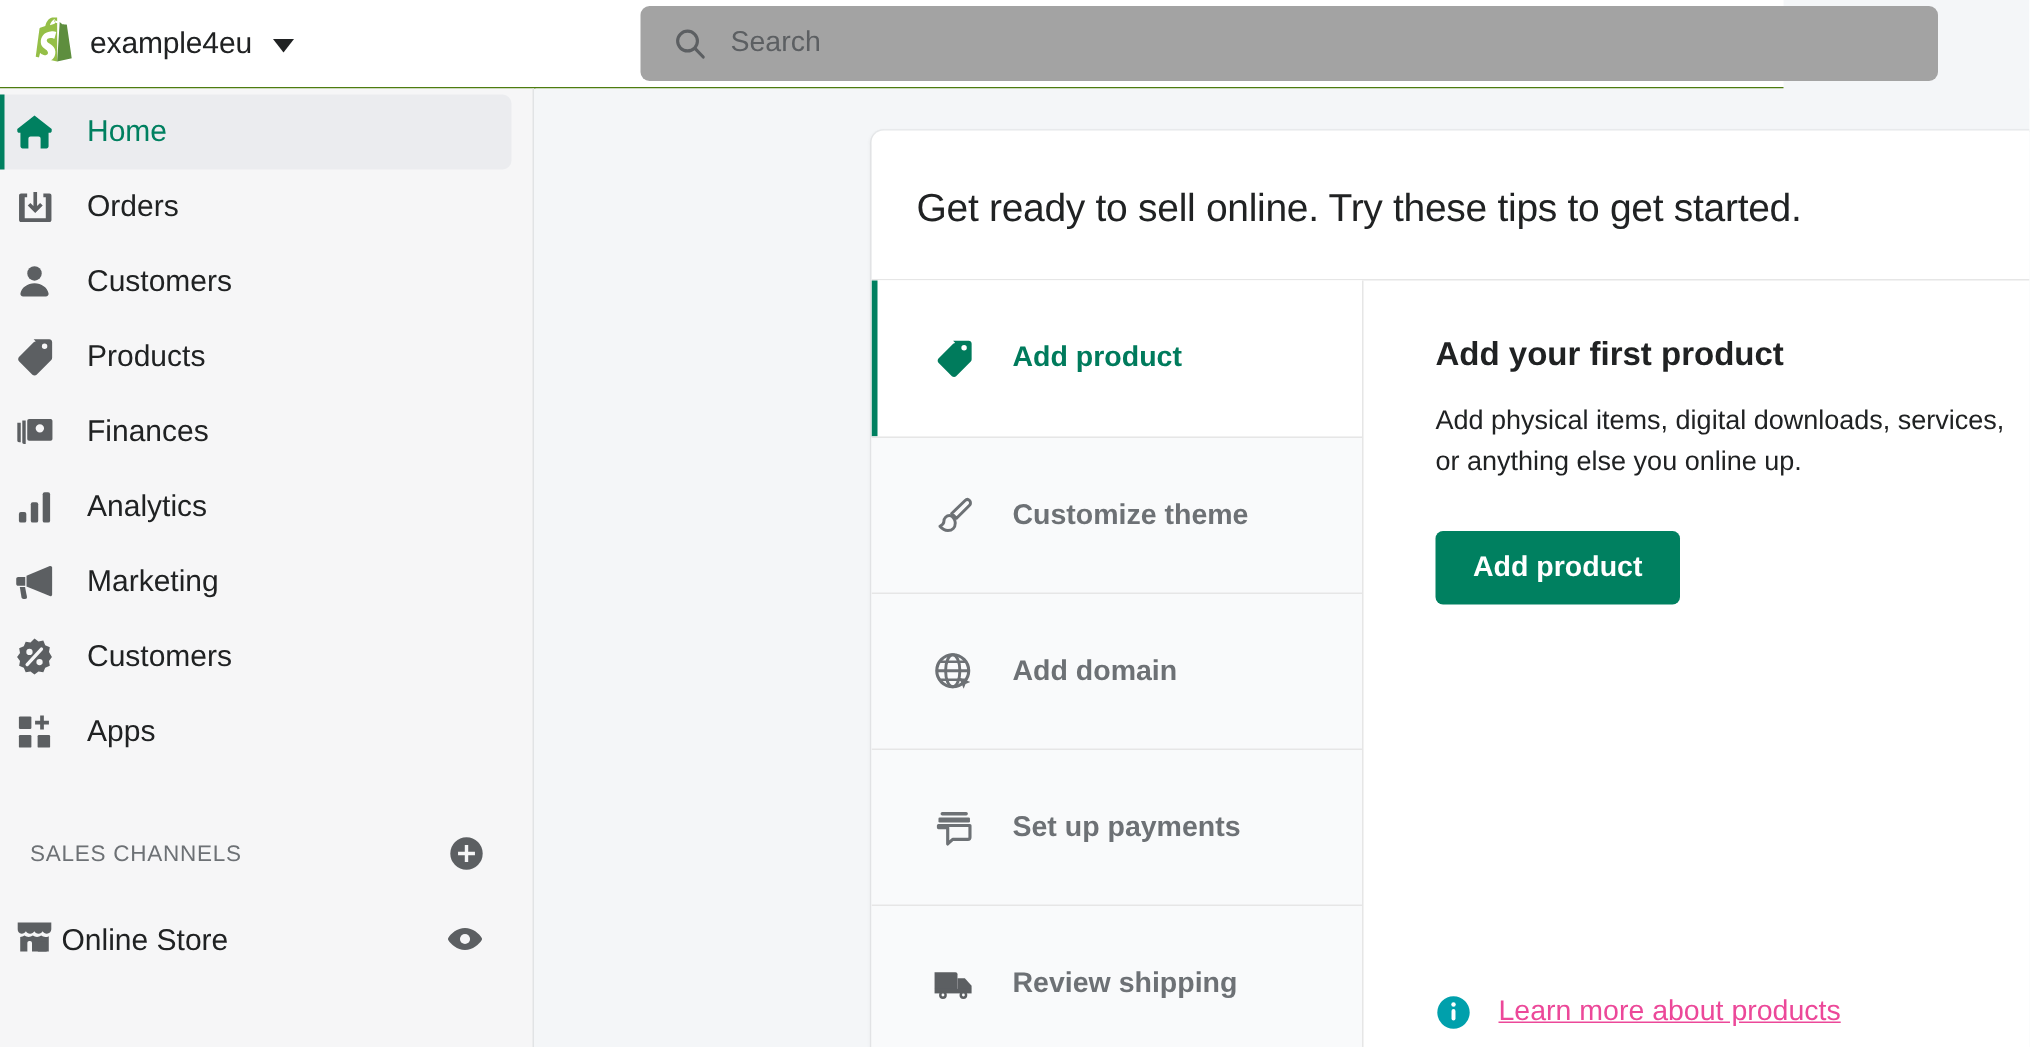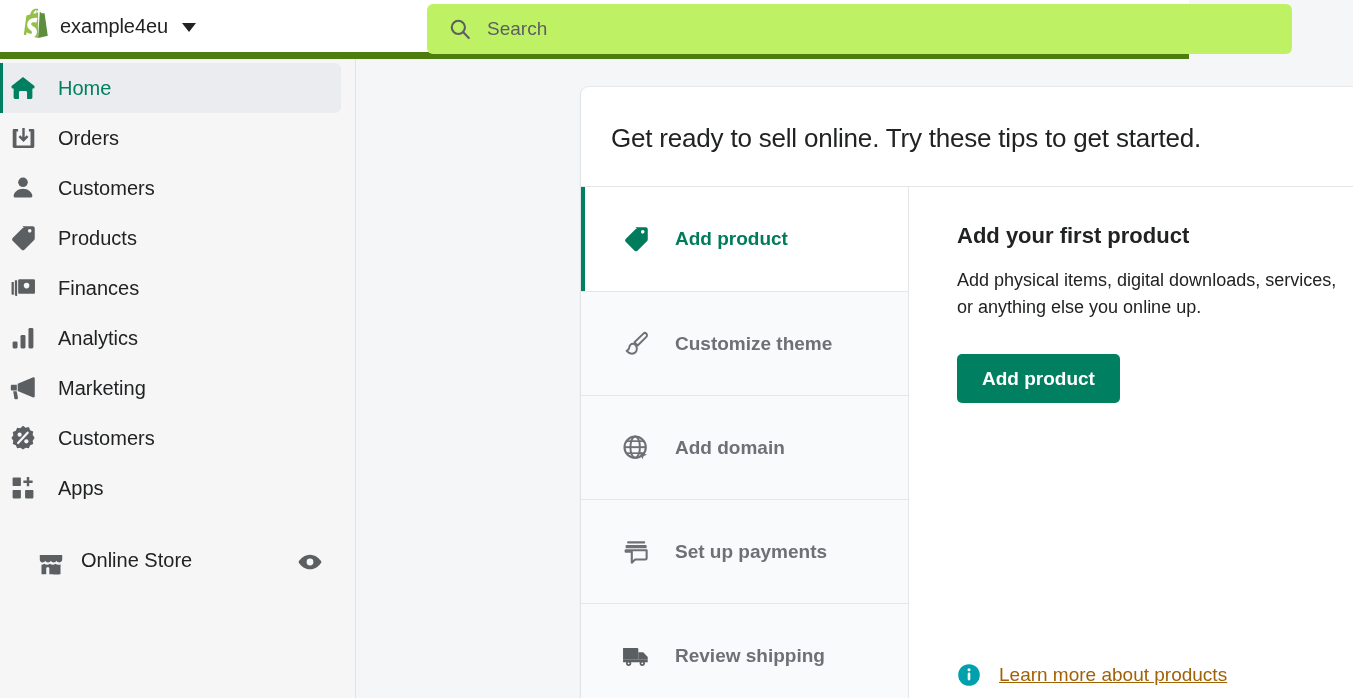--- a/index.html
+++ b/index.html
@@ -20,21 +20,21 @@
     background: #f4f6f8;
   }
 
   
   .topbar {
     position: absolute;
     top: 0; left: 0;
     width: 1189px;
     height: 59px;
     background: #ffffff;
-    border-bottom: 7px solid #4d7c0f;
+    border-bottom: 1px solid #4d7c0f;
     display: flex;
     align-items: center;
   }
 
   .brand {
     display: flex;
     align-items: center;
     gap: 12px;
     padding-left: 16px;
     width: 356px;
@@ -60,21 +60,21 @@
     margin-top: 3px;
     flex: 0 0 auto;
   }
 
   .search-wrap {
     position: absolute;
     left: 427px;
     top: 4px;
     width: 865px;
     height: 50px;
-    background: #bef264;
+    background: #a3a3a3;
     border-radius: 6px;
     display: flex;
     align-items: center;
     padding-left: 22px;
     gap: 16px;
     cursor: text;
   }
 
   .search-icon { width: 22px; height: 22px; flex: 0 0 auto; display: block; }
 
@@ -156,23 +156,23 @@
     color: #6d7175;
     text-transform: uppercase;
     white-space: nowrap;
   }
 
   .round-btn { width: 24px; height: 24px; cursor: pointer; display:block; }
 
   .channel-item {
     height: 50px;
     display: flex;
-    align-items: flex-start;
-    gap: 15px;
-    padding-left: 36px;
+    align-items: flex-end;
+    gap: 3px;
+    padding-left: 8px;
     padding-right: 32px;
     cursor: pointer;
   }
   .channel-item .nav-label { flex: 1; }
   .eye-btn { width: 26px; height: 26px; cursor: pointer; display:block; flex:0 0 auto; }
 
   
   .main {
     position: absolute;
     top: 59px; left: 357px;
@@ -293,21 +293,21 @@
     bottom: 20px;
     display: flex;
     align-items: center;
     gap: 18px;
   }
 
   .info-ico { width: 24px; height: 24px; flex: 0 0 auto; display:block; }
 
   .learn-link {
     font-size: 19px;
-    color: #a16207;
+    color: #ec4899;
     text-decoration: underline;
     cursor: pointer;
     white-space: nowrap;
   }
 </style>
 </head>
 <body>
 
 <div id="app">
 
@@ -424,20 +424,27 @@
           <rect x="2" y="11.6" width="6.4" height="6.4" rx="0.6" fill="#5c5f62"></rect>
           <rect x="11.6" y="11.6" width="6.4" height="6.4" rx="0.6" fill="#5c5f62"></rect>
           <path d="M14.8 1.6v2.6h2.6v1.9h-2.6v2.6h-1.9V6.1h-2.6V4.2h2.6V1.6h1.9z" fill="#5c5f62"></path>
         </svg>
       </span>
       <span class="nav-label">Apps</span>
     </div>
 
     <div class="nav-spacer"></div>
 
+    <div class="section-head">
+      <span class="section-title">SALES CHANNELS</span>
+      <svg class="round-btn" viewBox="0 0 20 20">
+        <circle cx="10" cy="10" r="9" fill="#5c5f62"></circle>
+        <path d="M10.95 5.3v3.75h3.75v1.9h-3.75v3.75h-1.9v-3.75H5.3v-1.9h3.75V5.3h1.9z" fill="#f6f6f7"></path>
+      </svg>
+    </div>
 
     <div class="channel-item">
       <span class="nav-ico">
         <svg width="28" height="28" viewBox="0 0 20 20">
           <path d="M2 3.6h16v3.2c0 1.2-1 2.1-2.1 2.1-.9 0-1.6-.5-2-1.2-.4.7-1.1 1.2-2 1.2s-1.6-.5-2-1.2c-.4.7-1.1 1.2-2 1.2s-1.6-.5-2-1.2c-.4.7-1.1 1.2-2 1.2A2.1 2.1 0 0 1 2 6.8V3.6z" fill="#5c5f62"></path>
           <path d="M3.2 10.1v7.3h3.4v-4.1c0-.5.4-.9.9-.9h.4c.5 0 .9.4.9.9v4.1h8V10.1c-.5.3-1 .4-1.6.4-.8 0-1.5-.3-2-.7-.6.4-1.3.7-2 .7s-1.4-.3-2-.7c-.6.4-1.3.7-2 .7s-1.4-.3-2-.7c-.5.4-1.2.7-2 .7v-.4z" fill="#5c5f62"></path>
           <rect x="11.6" y="12.4" width="4.2" height="5" fill="#5c5f62"></rect>
         </svg>
       </span>
       <span class="nav-label">Online Store</span>

